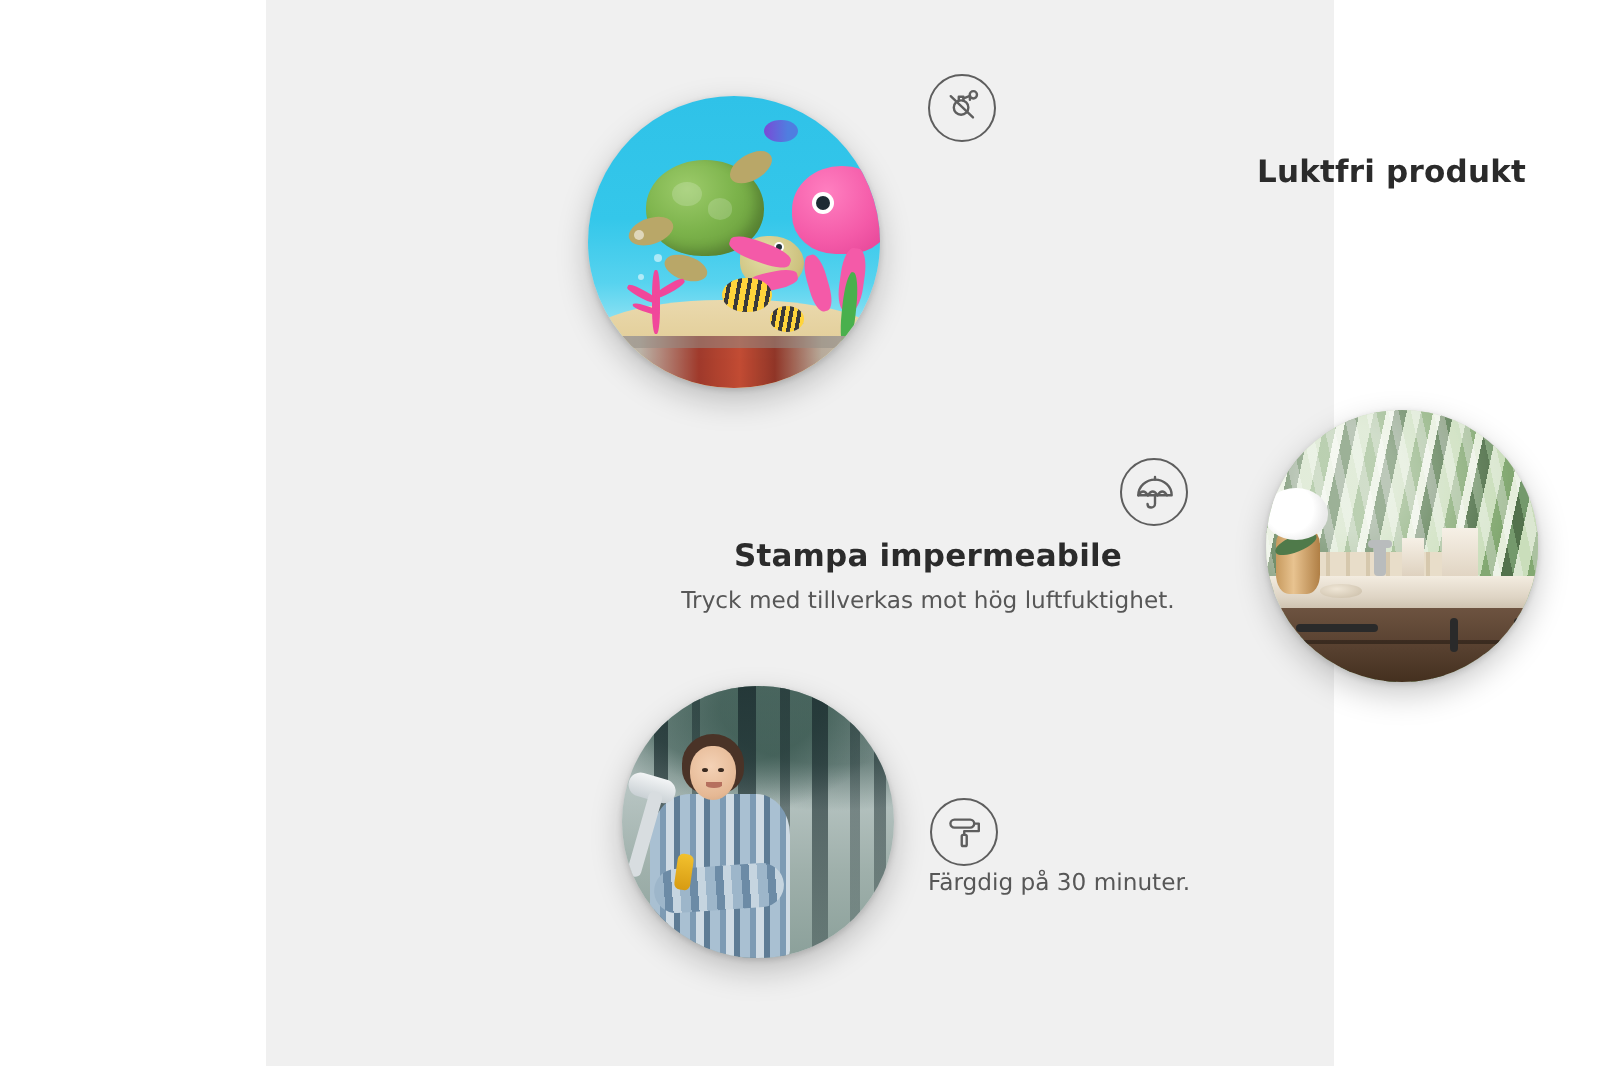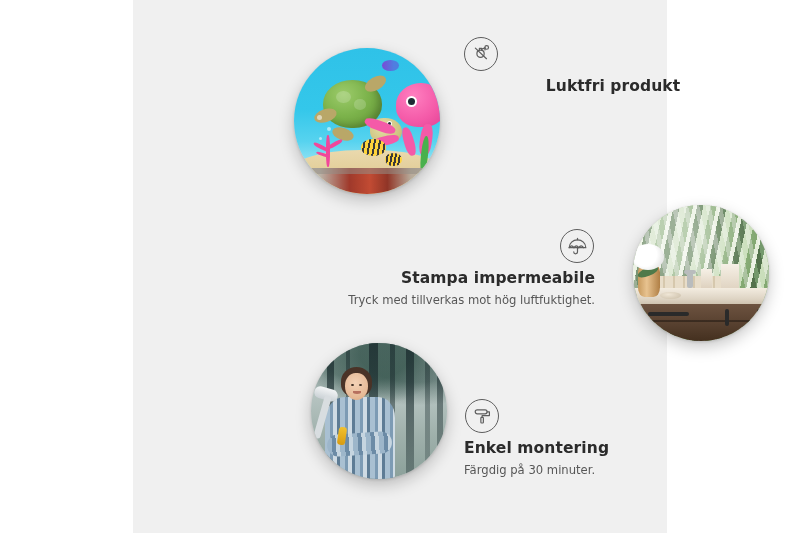--- a/index.html
+++ b/index.html
@@ -288,25 +288,25 @@
     letter-spacing: .1px;
   }
   .feature p {
     margin: 0;
     font-size: 11.6px;
     line-height: 1.42;
     color: #575757;
   }
 
   
-  #feature-odourfree { left: 330px; top: 37px; width: 300px; text-align: center; }
+  #feature-odourfree { left: 330px; top: 37px; width: 300px; text-align: right; }
   #feature-odourfree .icon-circle { margin-left: 1px; }
 
   
-  #feature-waterproof { left: 200px; top: 229px; width: 262px; text-align: right; }
+  #feature-waterproof { left: 200px; top: 229px; width: 262px; text-align: center; }
   #feature-waterproof .icon-circle { margin-left: auto; margin-right: 1px; }
   #feature-waterproof h2 { font-size: 15.5px; }
   #feature-waterproof p { font-size: 11.6px; }
 
   
   #feature-easyinstall { left: 331px; top: 399px; width: 260px; text-align: left; }
   #feature-easyinstall .icon-circle { margin-left: 1px; }
 
   svg.glyph { display:block; }
 </style>
@@ -430,18 +430,17 @@
     </div>
 
     <div class="feature" id="feature-easyinstall">
       <div class="icon-circle">
         <svg class="glyph" width="23" height="23" viewBox="0 0 24 24" fill="none" stroke="#5e5e5e" stroke-width="1.25" stroke-linecap="round" stroke-linejoin="round">
           <rect x="4.4" y="5.0" width="12.4" height="4.2" rx="2.1"></rect>
           <path d="M16.8 7.1 L19.2 7.1 L19.2 11.0 L11.6 11.0 L11.6 13.0"></path>
           <rect x="10.3" y="13.0" width="2.6" height="5.8" rx="0.7"></rect>
         </svg>
       </div>
-      <h2>Enkel montering</h2>
       <p>Färgdig på 30 minuter.</p>
     </div>
 
   </div>
 </div>
 
 </body></html>

